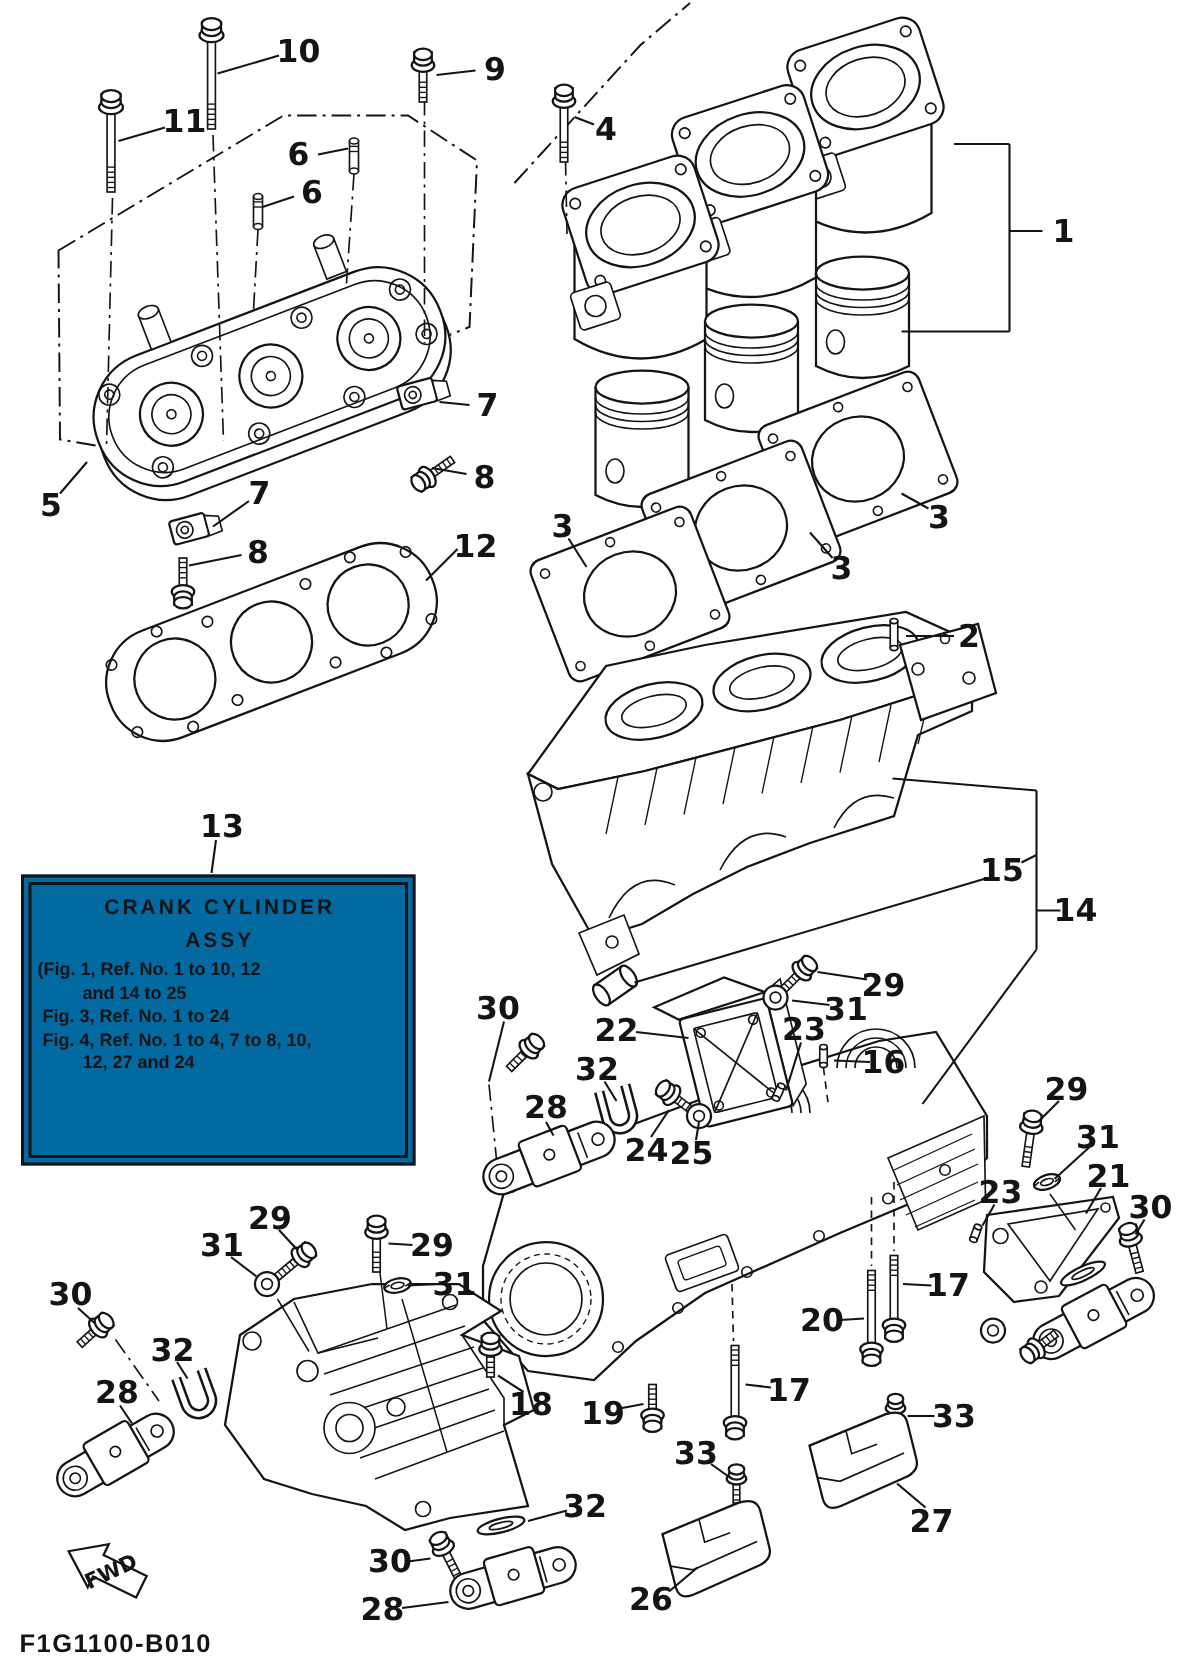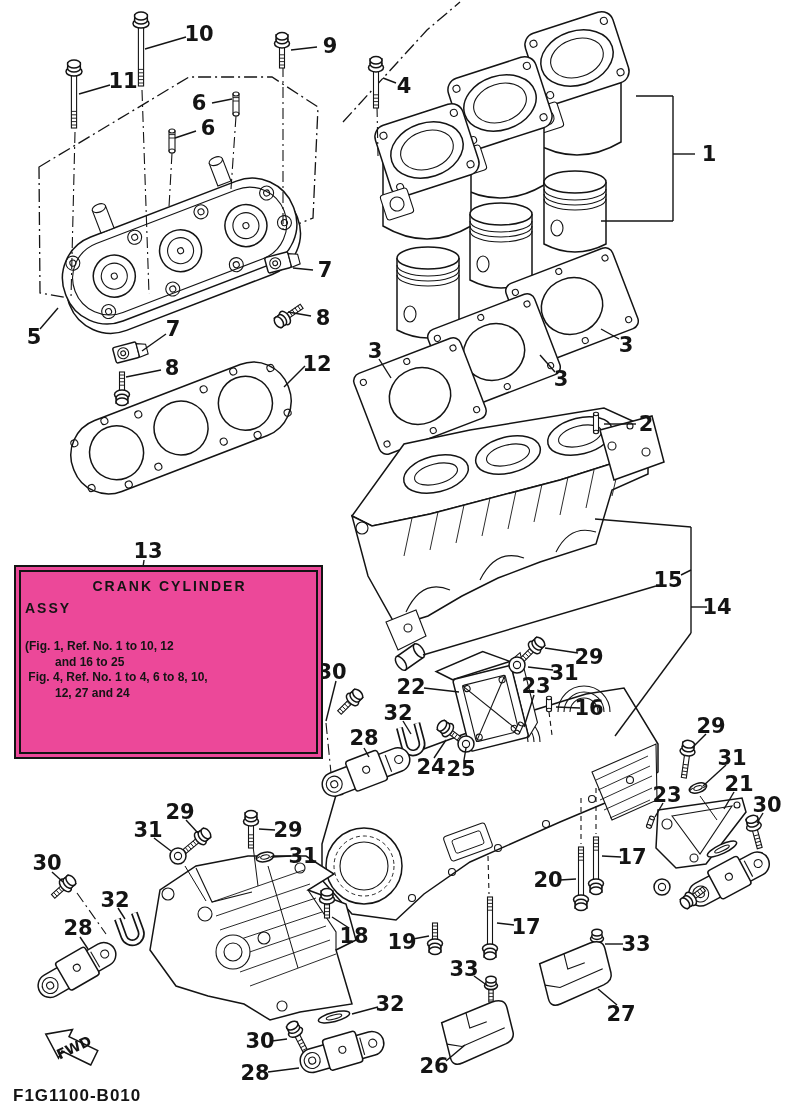--- a/index.html
+++ b/index.html
@@ -6,27 +6,27 @@
   body{width:789px;height:1112px;position:relative;overflow:hidden;
        font-family:"Liberation Sans",sans-serif;color:#141414;}
   #stage{position:absolute;left:0;top:0;width:789px;height:1112px;}
   svg text{user-select:none}
   .p{fill:#fff;stroke:#141414;stroke-width:1.5}
   .p2{fill:#fff;stroke:#141414;stroke-width:1.1}
   .t1{fill:none;stroke:#141414;stroke-width:1.1}
   .t0{fill:none;stroke:#141414;stroke-width:0.9}
   .callout{font:bold 21px "DejaVu Sans",sans-serif;fill:#141414}
   .fwdtxt{font:bold 14px "DejaVu Sans",sans-serif;fill:#141414}
-  .infobox{position:absolute;left:14px;top:565px;width:309px;height:194px;
-           border:2px solid #141414;background:#ec4899;box-sizing:border-box;z-index:5;}
+  .infobox{position:absolute;left:14px;top:583px;width:263px;height:194px;
+           border:2px solid #141414;background:#0369a1;box-sizing:border-box;z-index:5;}
   .infobox-inner{position:absolute;left:3px;top:3px;right:3px;bottom:3px;
            border:2px solid #141414;padding:4px 2px 0 4px;box-sizing:border-box;}
   .ib-title{font:bold 14px "Liberation Sans",sans-serif;text-align:center;letter-spacing:2px;margin-top:2px;}
-  .ib-title2{font:bold 14px "Liberation Sans",sans-serif;text-align:left;letter-spacing:2px;margin-top:6px;}
-  .ib-lines{margin-top:23px;}
+  .ib-title2{font:bold 14px "Liberation Sans",sans-serif;text-align:center;letter-spacing:2px;margin-top:6px;}
+  .ib-lines{margin-top:5px;}
   .ib-line{font:bold 12px "Liberation Sans",sans-serif;line-height:15.6px;white-space:pre;}
   .partcode{position:absolute;left:13px;top:1086px;
             font:bold 17px "Liberation Sans",sans-serif;letter-spacing:1px;z-index:5;text-align:center;}
 </style>
 </head>
 <body>
 
 <div id="stage">
 <svg id="diagram" width="789" height="1112" viewBox="0 0 789 1112" xmlns="http://www.w3.org/2000/svg">
 
@@ -862,21 +862,22 @@
       </g>
 </svg>
 
 
 <div class="infobox">
   <div class="infobox-inner">
     <div class="ib-title">CRANK CYLINDER</div>
     <div class="ib-title2">ASSY</div>
     <div class="ib-lines" id="ib-lines">
           <div class="ib-line">(Fig. 1, Ref. No. 1 to 10, 12</div>
-          <div class="ib-line">         and 16 to 25</div>
-          <div class="ib-line"> Fig. 4, Ref. No. 1 to 4, 6 to 8, 10,</div>
+          <div class="ib-line">         and 14 to 25</div>
+          <div class="ib-line"> Fig. 3, Ref. No. 1 to 24</div>
+          <div class="ib-line"> Fig. 4, Ref. No. 1 to 4, 7 to 8, 10,</div>
           <div class="ib-line">         12, 27 and 24</div>
         </div>
   </div>
 </div>
 
 <div class="partcode">F1G1100-B010</div>
 </div>
 
 </body></html>

